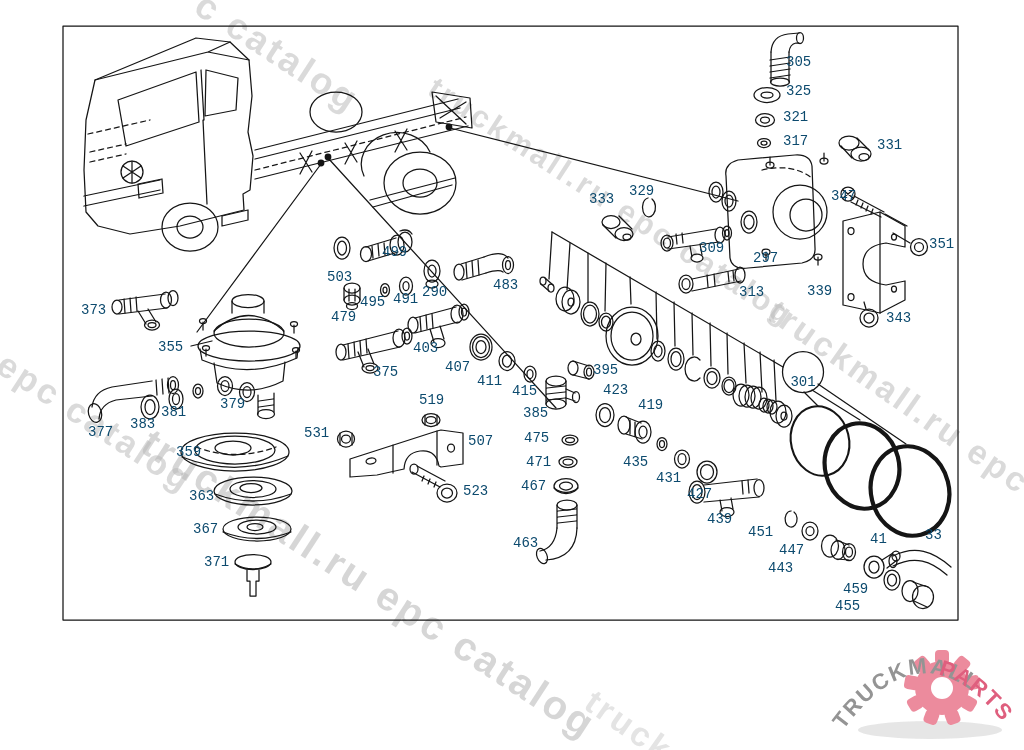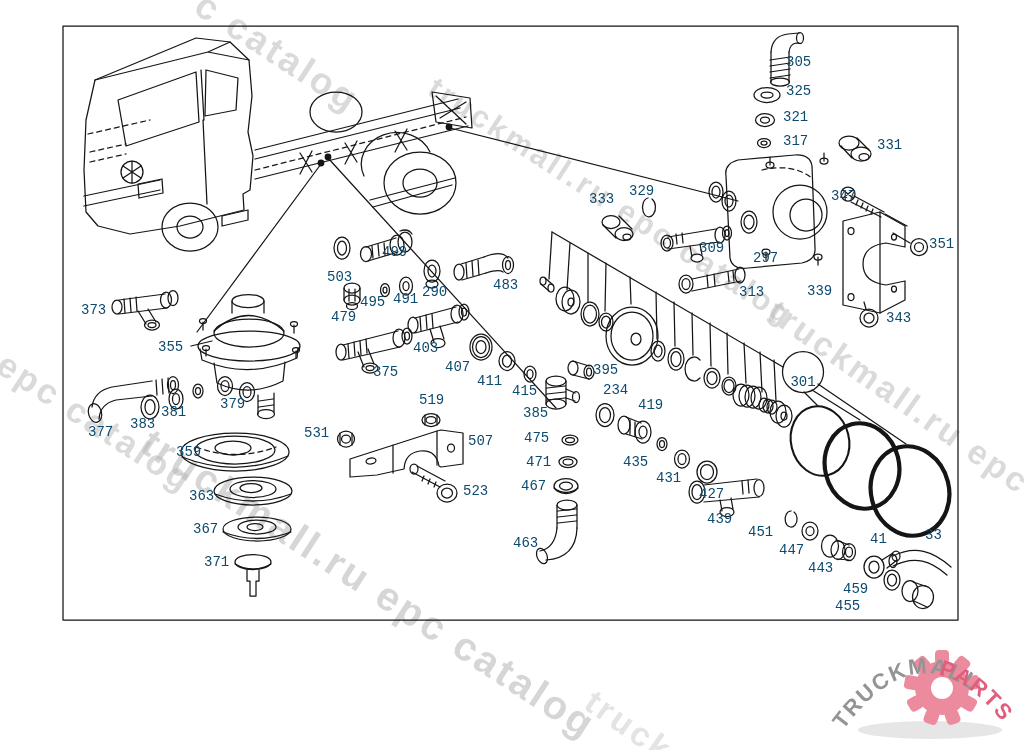--- a/index.html
+++ b/index.html
@@ -452,29 +452,29 @@
       <div class="part-label" style="left: 373px; top: 365px;">375</div>
       <div class="part-label" style="left: 445px; top: 360px;">407</div>
       <div class="part-label" style="left: 477px; top: 374px;">411</div>
       <div class="part-label" style="left: 512px; top: 384px;">415</div>
       <div class="part-label" style="left: 523px; top: 406px;">385</div>
       <div class="part-label" style="left: 524px; top: 431px;">475</div>
       <div class="part-label" style="left: 526px; top: 455px;">471</div>
       <div class="part-label" style="left: 521px; top: 479px;">467</div>
       <div class="part-label" style="left: 513px; top: 536px;">463</div>
       <div class="part-label" style="left: 593px; top: 363px;">395</div>
-      <div class="part-label" style="left: 603px; top: 383px;">234</div>
+      <div class="part-label" style="left: 603px; top: 383px;">423</div>
       <div class="part-label" style="left: 638px; top: 398px;">419</div>
       <div class="part-label" style="left: 623px; top: 455px;">435</div>
       <div class="part-label" style="left: 656px; top: 471px;">431</div>
-      <div class="part-label" style="left: 687px; top: 487px; margin-left: 12px;">427</div>
+      <div class="part-label" style="left: 687px; top: 487px;">427</div>
       <div class="part-label" style="left: 707px; top: 512px;">439</div>
       <div class="part-label" style="left: 748px; top: 525px;">451</div>
       <div class="part-label" style="left: 779px; top: 543px;">447</div>
-      <div class="part-label" style="left: 808px; top: 561px;">443</div>
+      <div class="part-label" style="left: 768px; top: 561px;">443</div>
       <div class="part-label" style="left: 870px; top: 532px;">41</div>
       <div class="part-label" style="left: 925px; top: 528px;">33</div>
       <div class="part-label" style="left: 843px; top: 582px;">459</div>
       <div class="part-label" style="left: 835px; top: 599px;">455</div>
       <div class="part-label" style="left: 81px; top: 303px;">373</div>
       <div class="part-label" style="left: 158px; top: 340px;">355</div>
       <div class="part-label" style="left: 161px; top: 405px;">381</div>
       <div class="part-label" style="left: 195px; top: 397px; margin-left: 25px;">379</div>
       <div class="part-label" style="left: 88px; top: 425px;">377</div>
       <div class="part-label" style="left: 130px; top: 417px;">383</div>

